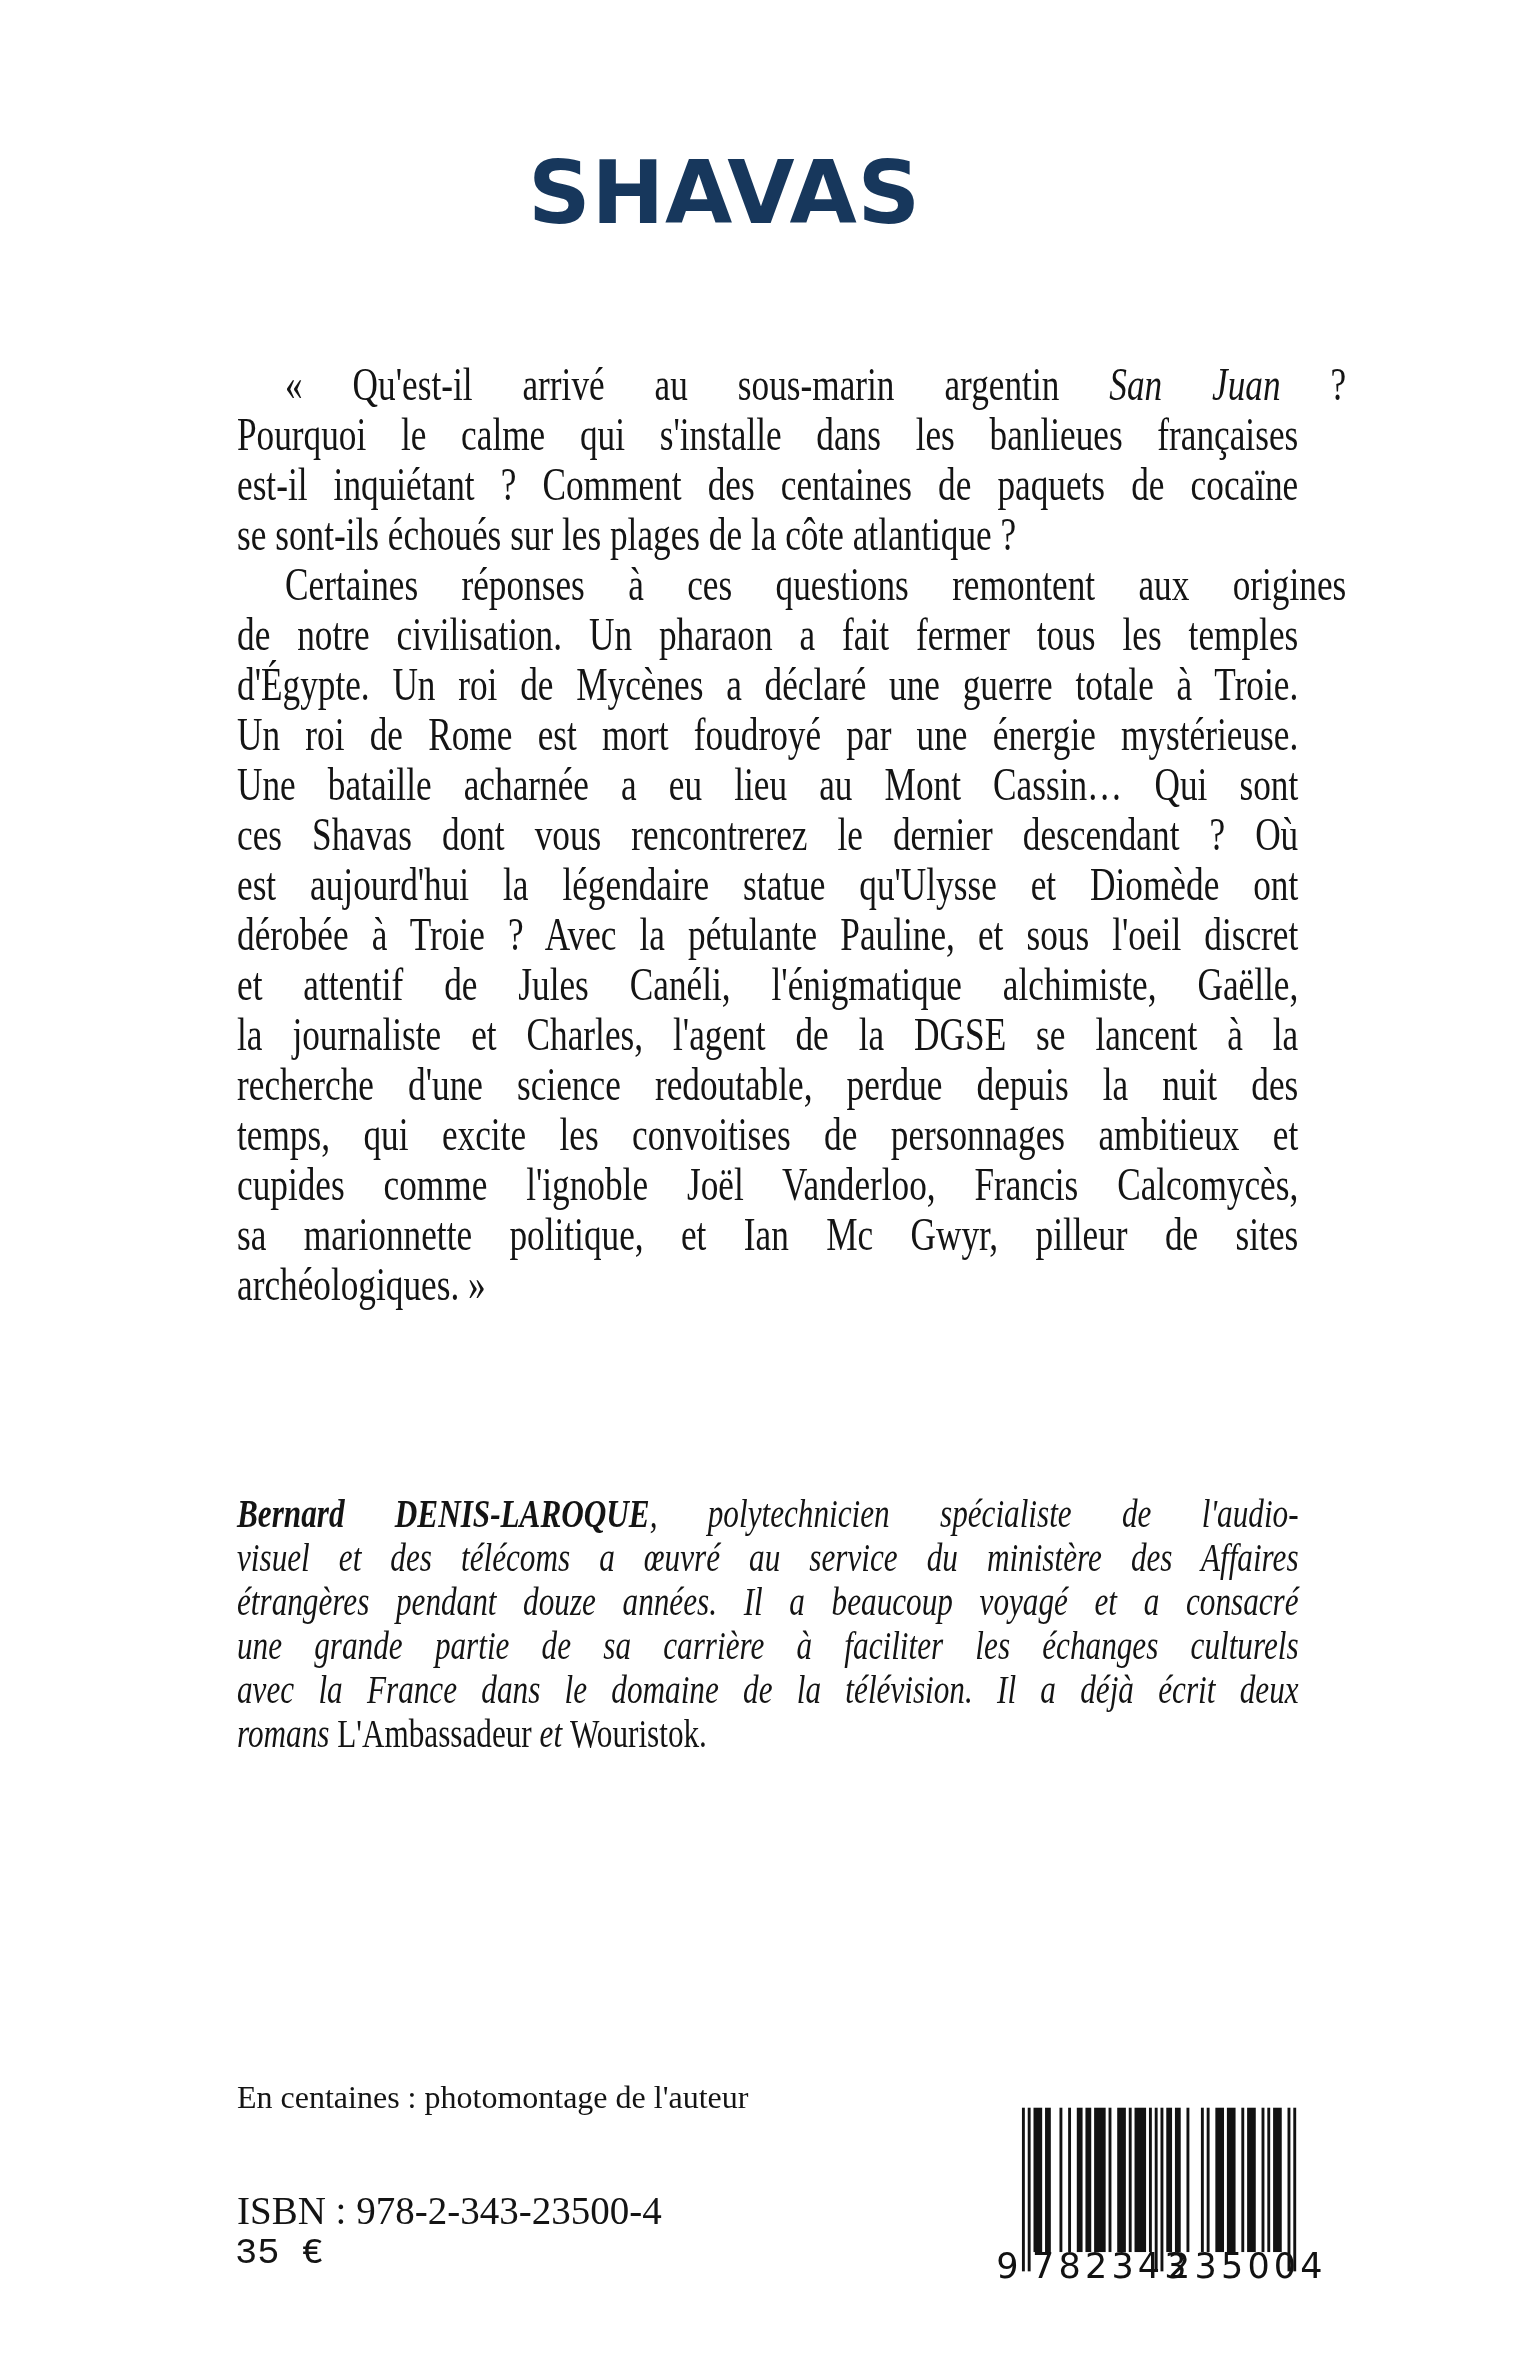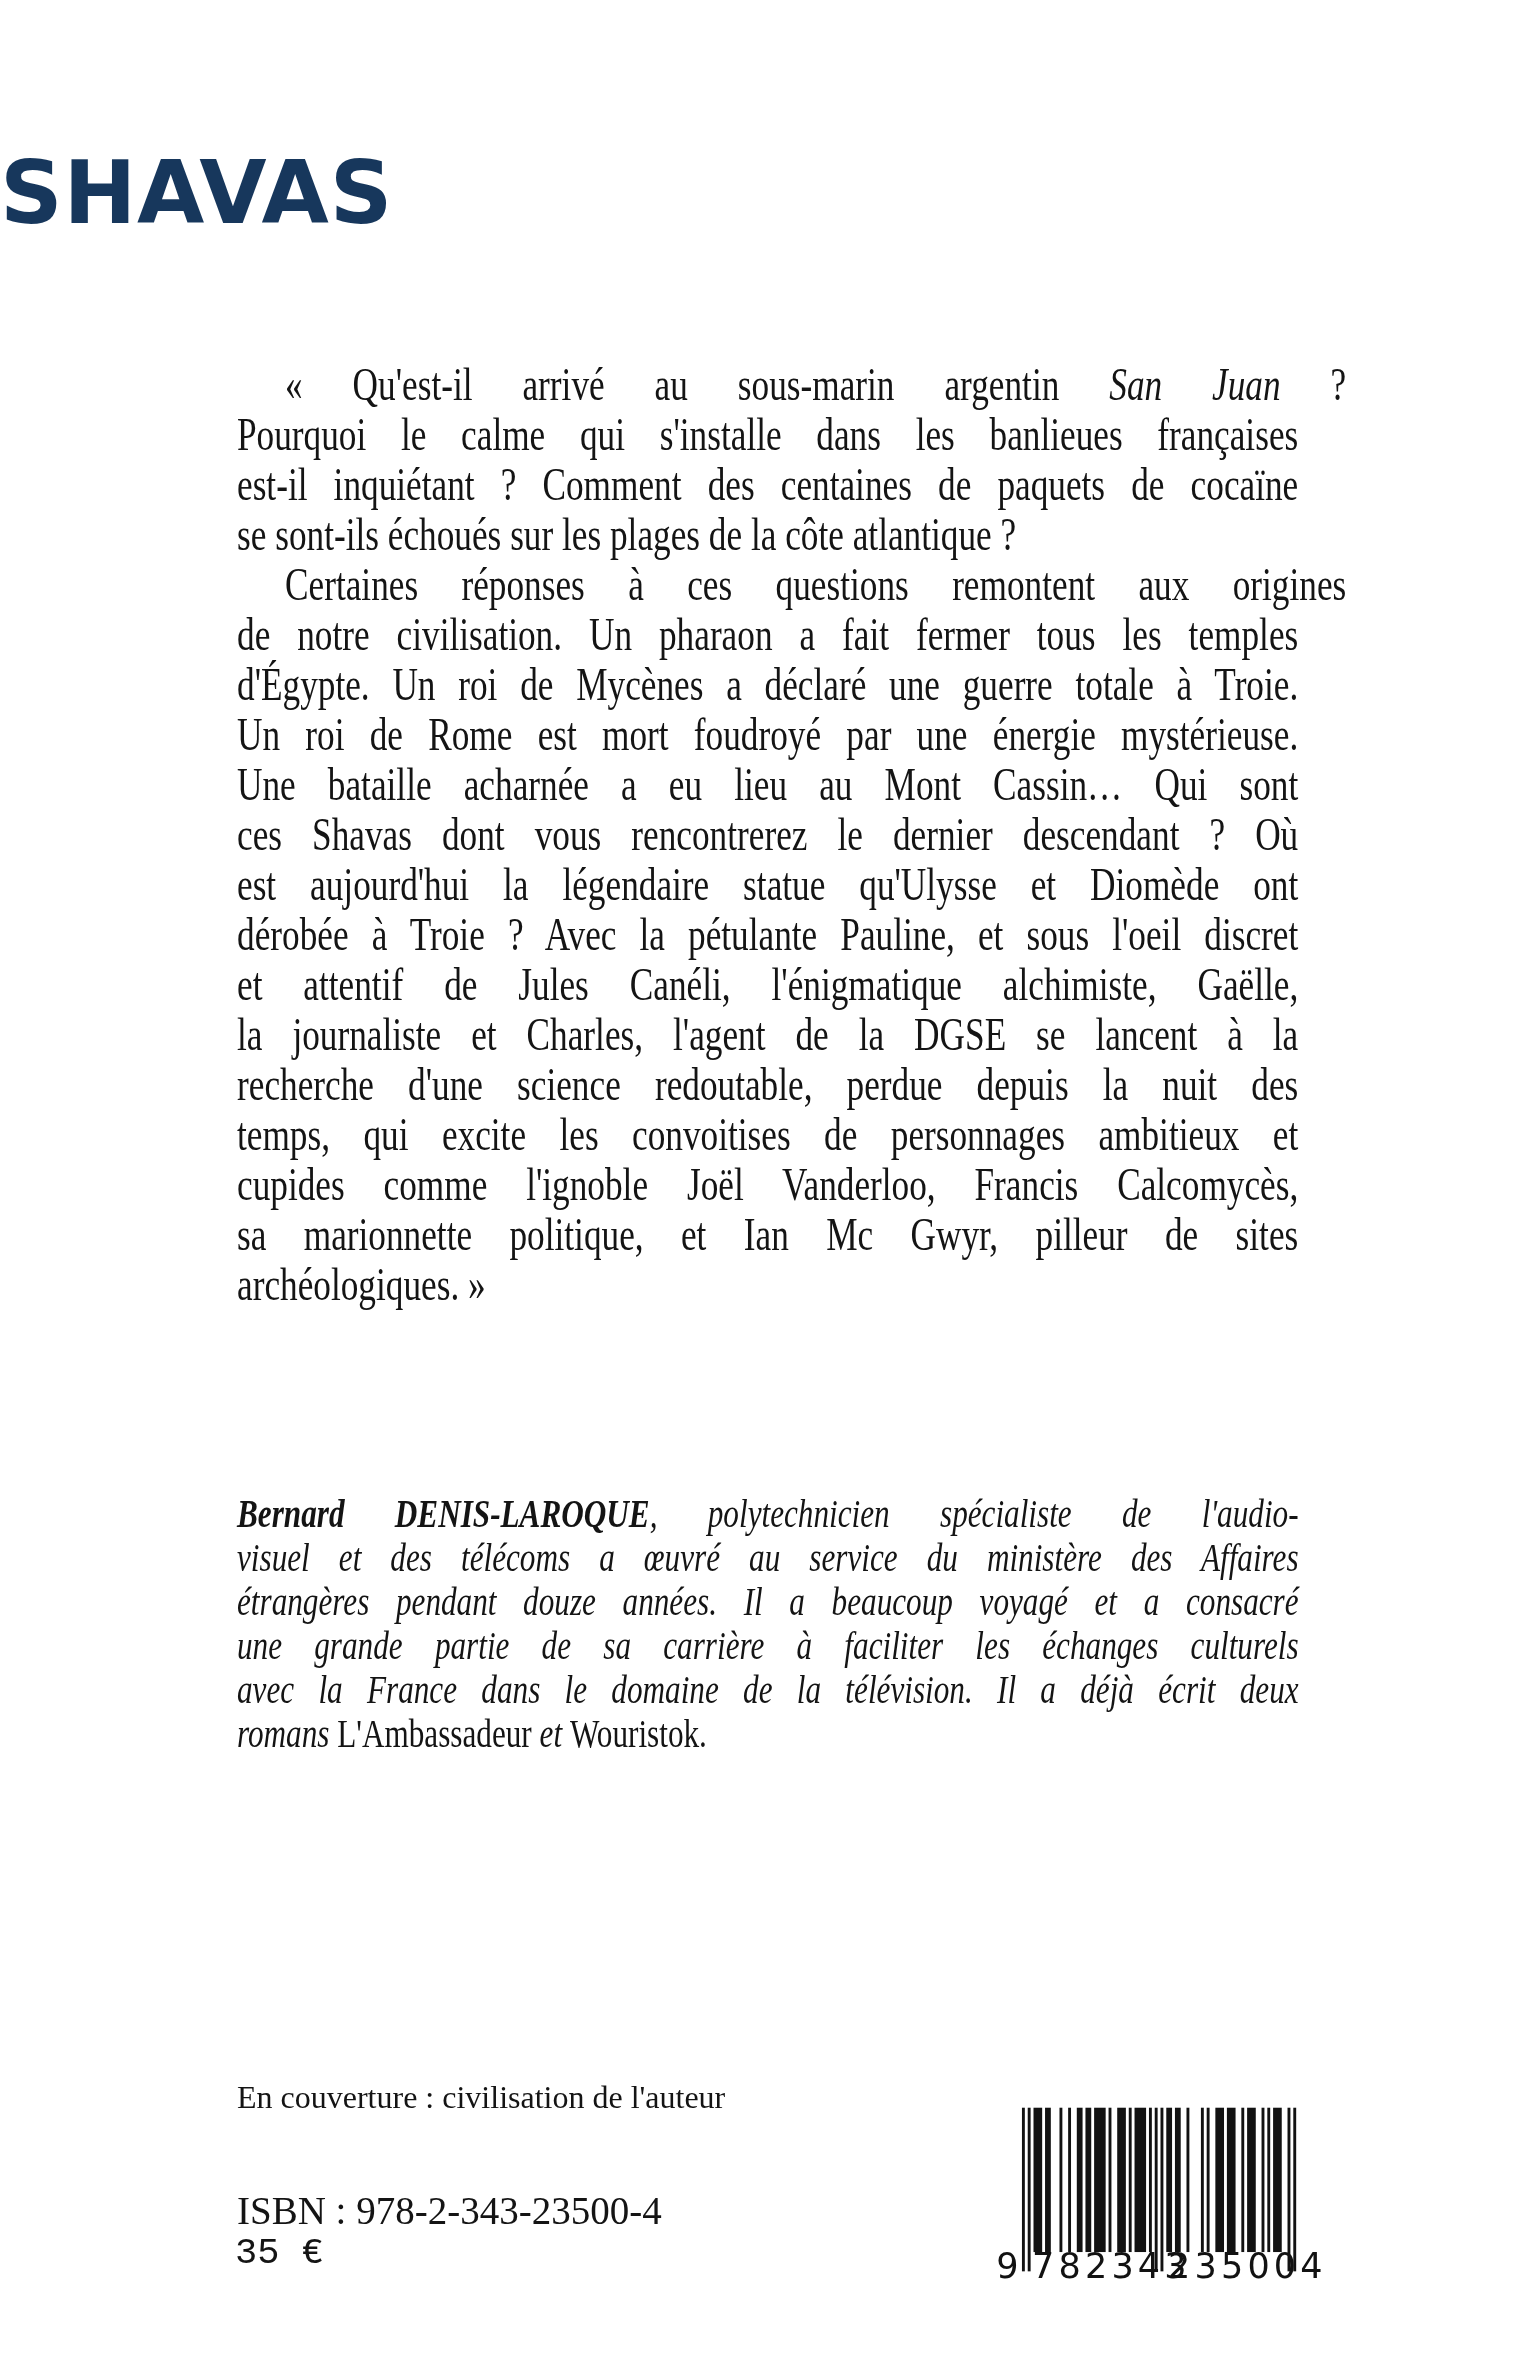--- a/index.html
+++ b/index.html
@@ -1,21 +1,21 @@
 <!DOCTYPE html>
 <html style="font-size:13.4px"><head>
 <meta charset="utf-8">
 <style>
   html,body{margin:0;padding:0;}
   body{
     width:1535px;height:2377px;position:relative;background:#ffffff;
     color:#141414;font-family:"Liberation Serif",serif;overflow:hidden;
   }
   .title{
-    position:absolute;left:0;top:92px;width:1449px;
+    position:absolute;left:0;top:92px;width:1449px;text-align:center;
     font-family:"DejaVu Sans",sans-serif;font-weight:bold;font-size:87px;
     line-height:1;letter-spacing:0.8px;
   }
   .textblock{position:absolute;left:237px;width:1061px;}
   .syn{top:359px;}
   .bio{top:1492px;}
   .tline{display:block;text-align:justify;text-align-last:justify;transform-origin:0 0;}
   .syn .tline{width:1415px;transform:scaleX(0.75);font-size:47px;height:50px;line-height:50px;}
   .bio .tline{width:1361px;transform:scaleX(0.78);font-size:40px;height:44px;line-height:44px;font-style:italic;}
   .tline.indent{padding-left:64px;}
@@ -70,21 +70,21 @@
 
 <div class="textblock bio">
     <div class="tline"><span class="seg b">Bernard DENIS-LAROQUE</span><span class="seg">, polytechnicien spécialiste de l'audio-</span></div>
     <div class="tline"><span class="seg">visuel et des télécoms a œuvré au service du ministère des Affaires</span></div>
     <div class="tline"><span class="seg">étrangères pendant douze années. Il a beaucoup voyagé et a consacré</span></div>
     <div class="tline"><span class="seg">une grande partie de sa carrière à faciliter les échanges culturels</span></div>
     <div class="tline"><span class="seg">avec la France dans le domaine de la télévision. Il a déjà écrit deux</span></div>
     <div class="tline last"><span class="seg">romans </span><span class="seg u">L'Ambassadeur</span><span class="seg"> et </span><span class="seg u">Wouristok.</span></div>
   </div>
 
-<div class="covernote">En couverture : civilisation de l'auteur</div>
+<div class="covernote">En centaines : photomontage de l'auteur</div>
 <div class="isbn">ISBN : 978-2-343-23500-4</div>
 <div class="price">35 €</div>
 
 <div class="barcode">
   <svg width="319" height="193" viewBox="0 0 380 230">
       <rect x="38.00" y="8" width="3.44" height="195" fill="#121212"></rect>
       <rect x="44.88" y="8" width="3.44" height="195" fill="#121212"></rect>
       <rect x="51.76" y="8" width="10.32" height="172" fill="#121212"></rect>
       <rect x="65.52" y="8" width="6.88" height="172" fill="#121212"></rect>
       <rect x="82.72" y="8" width="3.44" height="172" fill="#121212"></rect>

